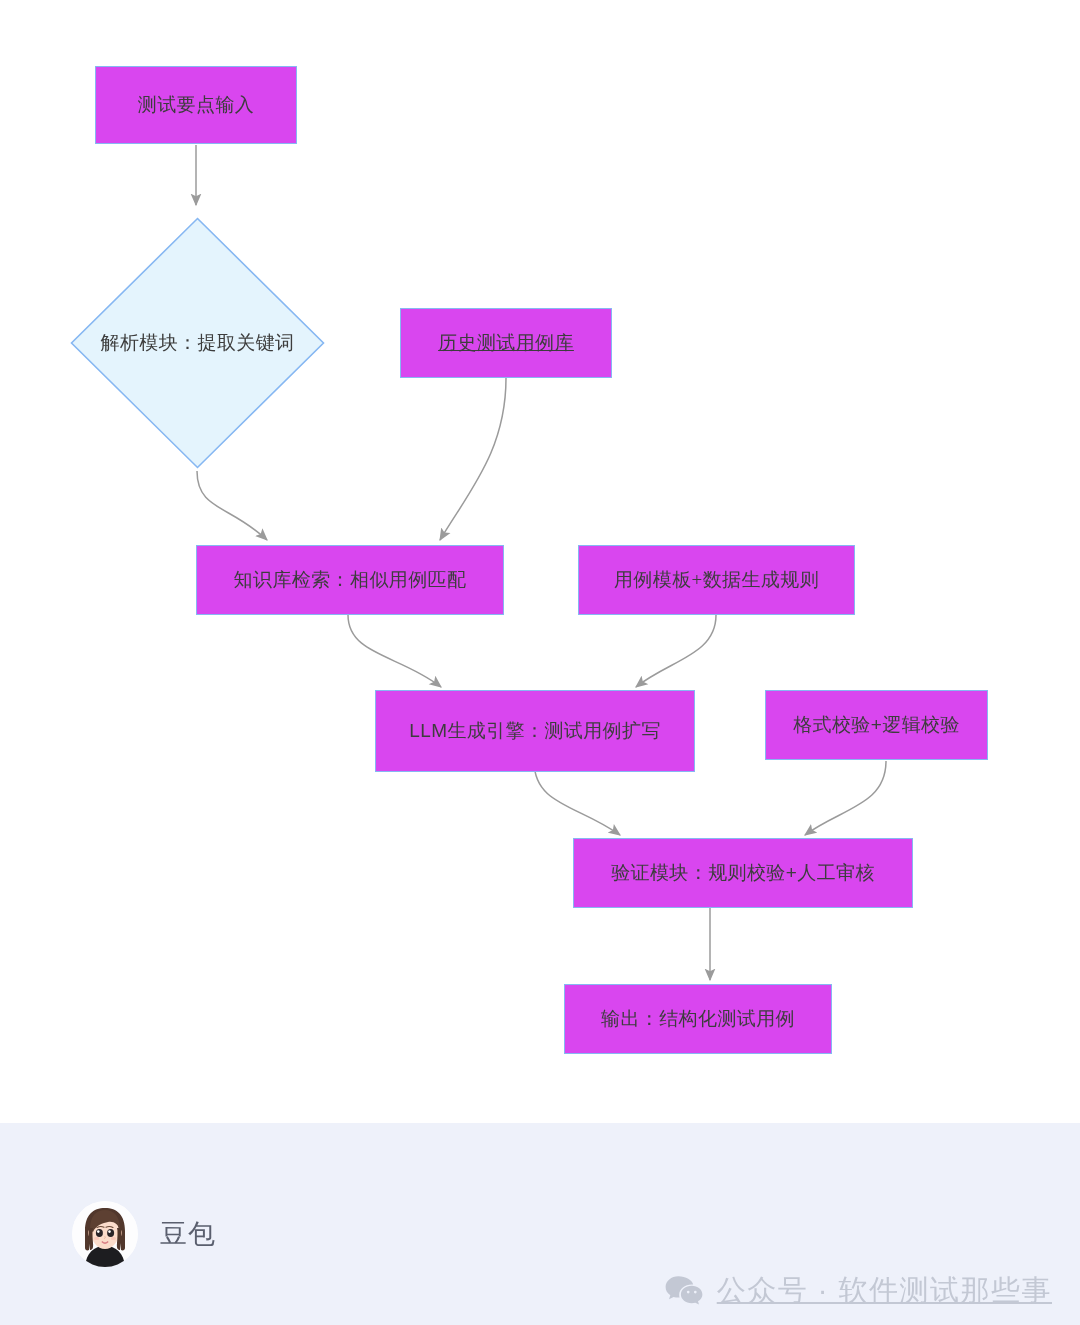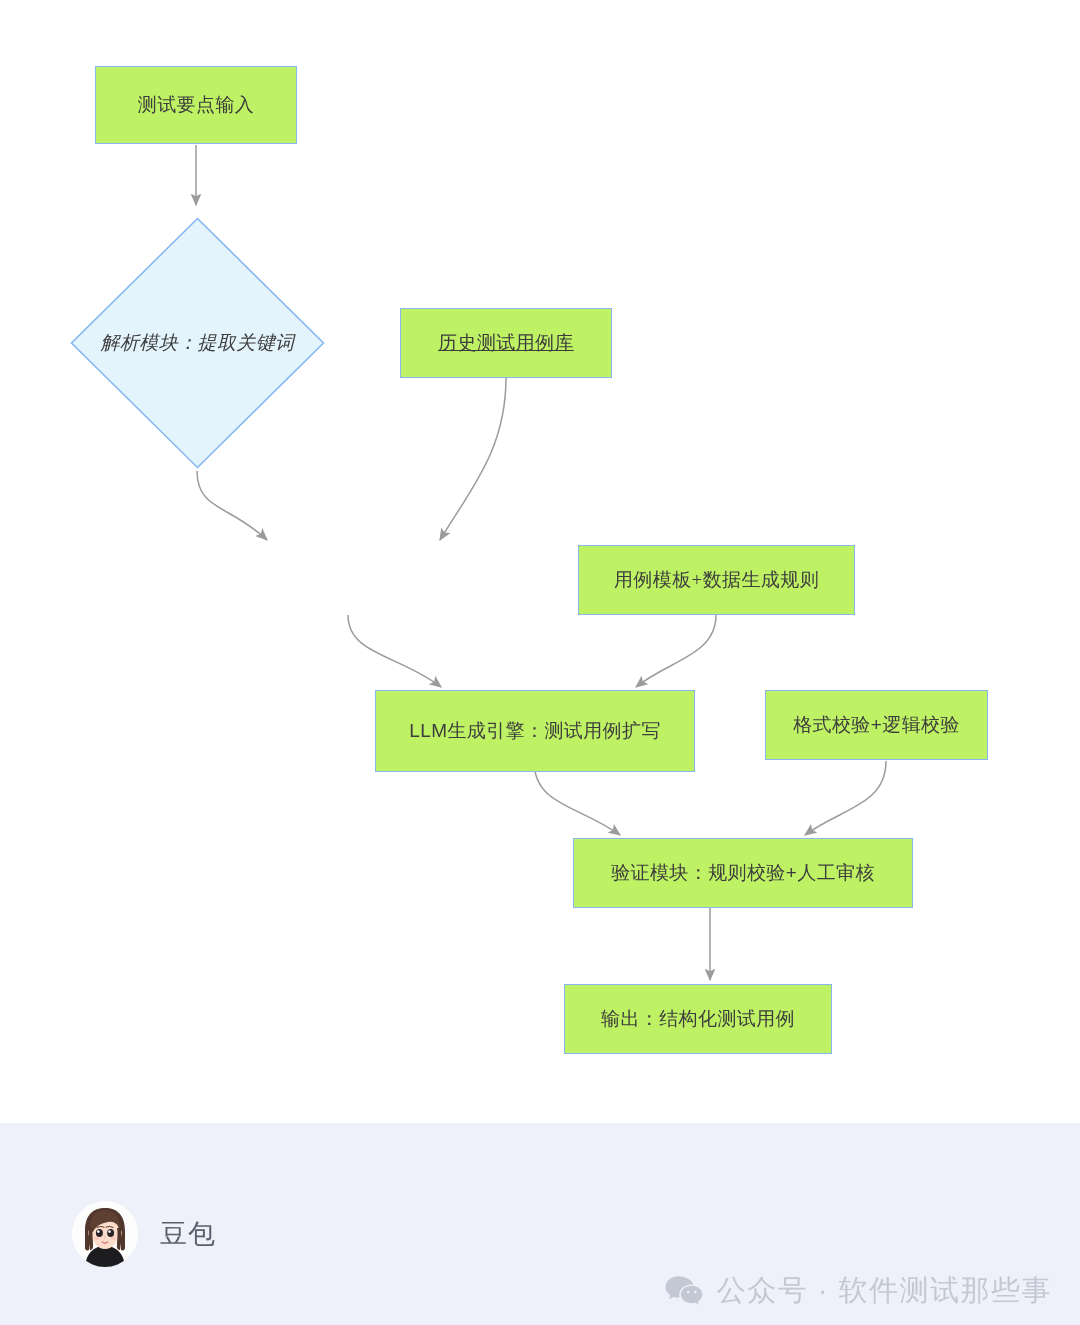--- a/index.html
+++ b/index.html
@@ -41,28 +41,27 @@
     align-items: center;
     justify-content: center;
     color: #3d3d3d;
     font-size: 19px;
     line-height: 1.3;
     letter-spacing: 0.4px;
     white-space: nowrap;
   }
 
   .node.rect {
-    background: #bef264;
+    background: #d946ef;
     border: 1.6px solid #86b7f2;
   }
 
   .node.diamond {
     background: transparent;
     border: none;
-    font-style: italic;
   }
   .node.diamond .diamond-shape {
     position: absolute;
     left: 0;
     top: 0;
     width: 100%;
     height: 100%;
   }
   .node.diamond .diamond-label {
     position: relative;
@@ -107,20 +106,21 @@
   #watermark {
     position: absolute;
     right: 28px;
     top: 148px;
     display: flex;
     align-items: center;
     gap: 14px;
     color: #c3c8d4;
     font-size: 29px;
     letter-spacing: 1.5px;
+    text-decoration: underline;
   }
   #wechat-icon {
     width: 38px;
     height: 32px;
     flex: 0 0 auto;
   }
 </style>
 </head>
 <body>
 
@@ -158,20 +158,23 @@
     <svg class="diamond-shape" viewBox="0 0 255 252" preserveAspectRatio="none" xmlns="http://www.w3.org/2000/svg">
       <polygon points="127.5,1.5 253.5,126 127.5,250.5 1.5,126" fill="#e4f4fd" stroke="#86b7f2" stroke-width="1.6"></polygon>
     </svg>
     <span class="diamond-label">解析模块：提取关键词</span>
   </div>
 
   <div class="node rect" style="left:400px; top:308px; width:212px; height:70px;text-decoration:underline;">
     <span>历史测试用例库</span>
   </div>
 
+  <div class="node rect" style="left:196px; top:545px; width:308px; height:70px;">
+    <span>知识库检索：相似用例匹配</span>
+  </div>
 
   <div class="node rect" style="left:578px; top:545px; width:277px; height:70px;font-family:Liberation Serif, serif;">
     <span>用例模板+数据生成规则</span>
   </div>
 
   <div class="node rect" style="left:375px; top:690px; width:320px; height:82px;">
     <span>LLM生成引擎：测试用例扩写</span>
   </div>
 
   <div class="node rect" style="left:765px; top:690px; width:223px; height:70px;">

